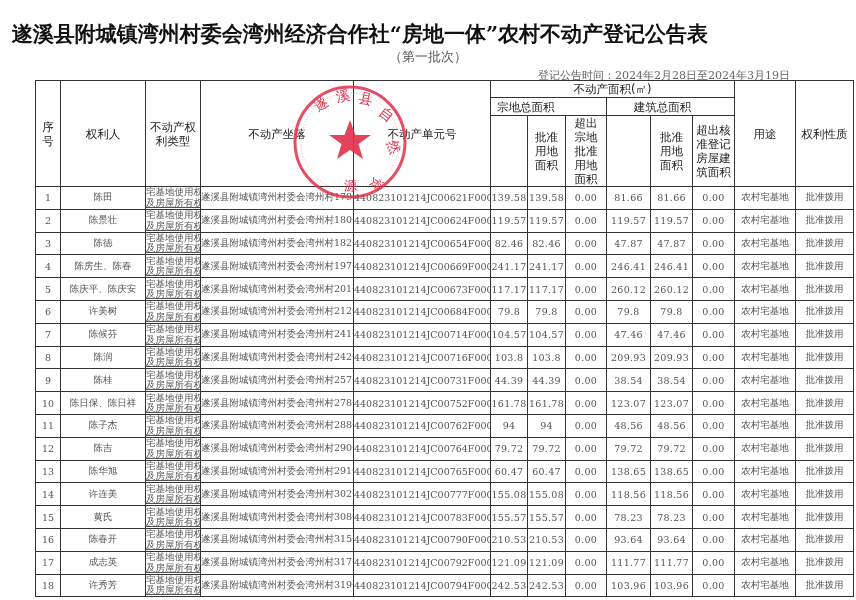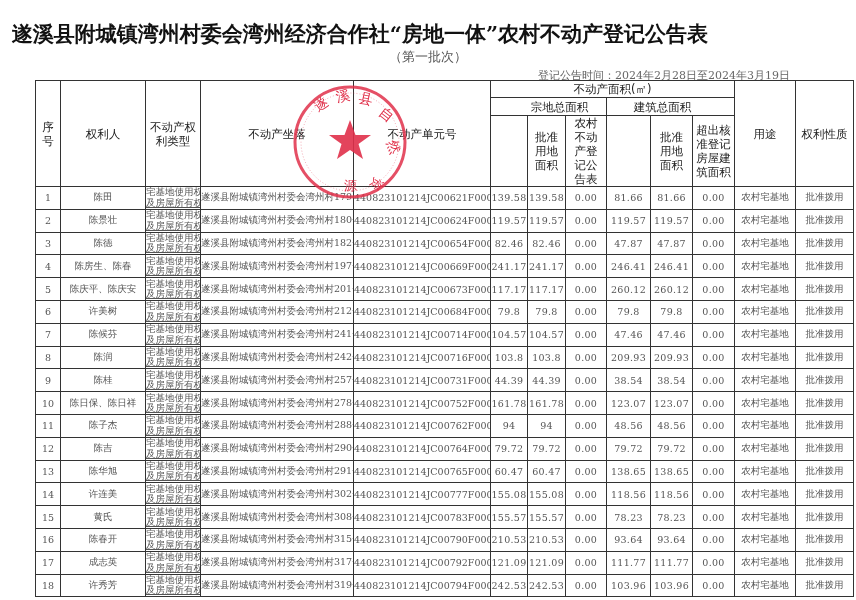--- a/index.html
+++ b/index.html
@@ -54,27 +54,27 @@
       <th rowspan="3" style="padding:17px 5px">序号</th>
       <th rowspan="3">权利人</th>
       <th rowspan="3">不动产权利类型</th>
       <th rowspan="3">不动产坐落</th>
       <th rowspan="3">不动产单元号</th>
       <th colspan="6">不动产面积(㎡)</th>
       <th rowspan="3">用途</th>
       <th rowspan="3">权利性质</th>
     </tr>
     <tr style="height:18px">
-      <th colspan="3" style="text-align:center;padding-left:22px">宗地总面积</th>
+      <th colspan="3" style="text-align:left;padding-left:6px">宗地总面积</th>
       <th colspan="3" style="text-align:center;padding-right:16px">建筑总面积</th>
     </tr>
     <tr style="height:43px">
       <th style="border-top:none"></th>
       <th style="padding:0 4px">批准用地面积</th>
-      <th style="padding:0 4px">农村不动产登记公告表</th>
+      <th style="padding:0 4px">超出宗地批准用地面积</th>
       <th style="border-top:none"></th>
       <th style="padding:0 4px">批准用地面积</th>
       <th style="padding:0 3px">超出核准登记房屋建筑面积</th>
     </tr>
   </thead>
   <tbody id="rows">
       <tr>
         <td>1</td>
         <td>陈田</td>
         <td class="type">

